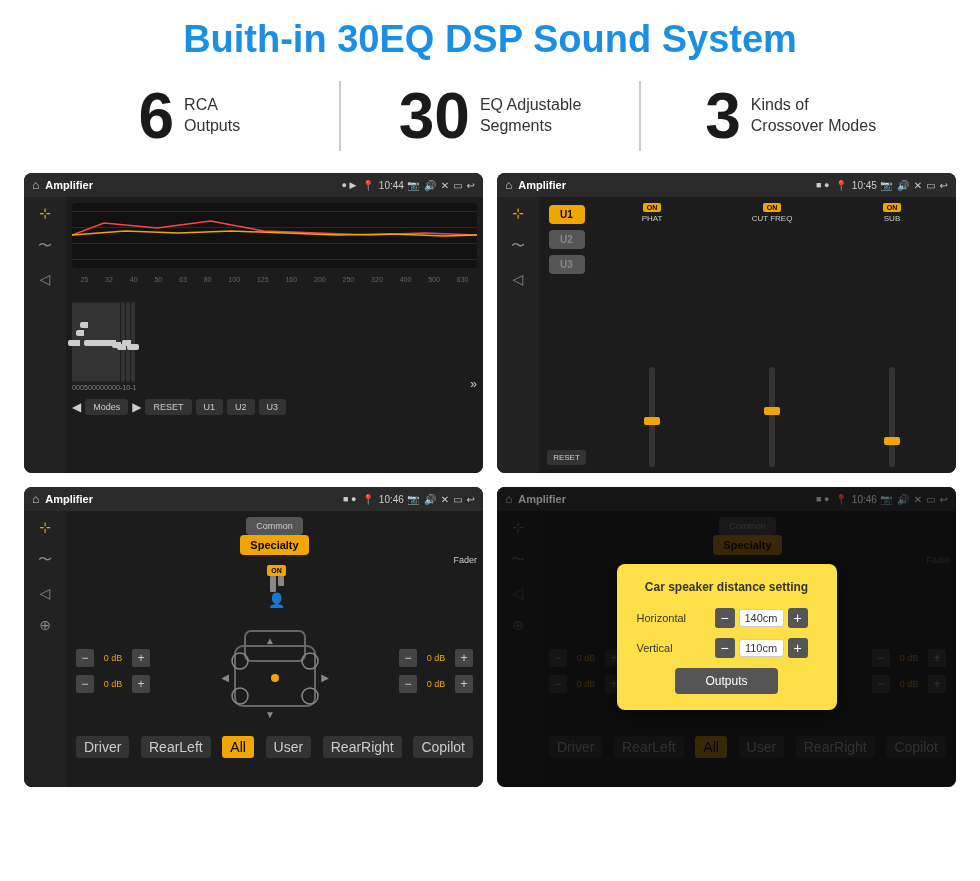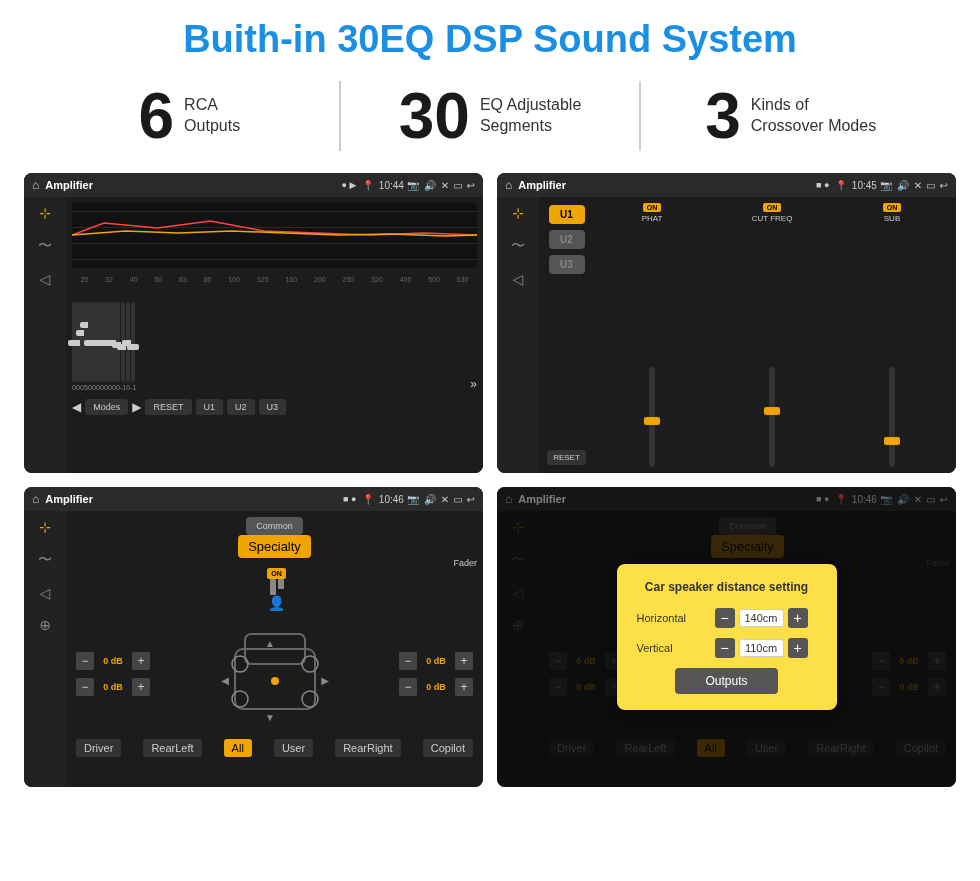--- a/index.html
+++ b/index.html
@@ -340,22 +340,22 @@
       font-size: 9px;
       cursor: pointer;
     }
 
     .specialty-btn {
       background: #f0a500;
       color: #000;
       border: none;
       border-radius: 4px;
       padding: 4px 10px;
-      font-size: 13px;
-      font-weight: normal;
+      font-size: 11px;
+      font-weight: bold;
       cursor: pointer;
     }
 
     .fader-label {
       color: #ccc;
       font-size: 9px;
       margin-left: auto;
     }
 
     .fader-on {
@@ -392,36 +392,35 @@
       display: flex;
       align-items: center;
       justify-content: center;
     }
 
     .vol-value {
       color: #f0a500;
       font-size: 9px;
       min-width: 30px;
       text-align: center;
-      font-weight: bold;
     }
 
     .car-diagram {
       width: 120px;
       height: 110px;
       position: relative;
     }
 
     .bottom-label-btn {
       background: #333;
       color: #ccc;
       border: none;
       border-radius: 3px;
       padding: 3px 8px;
-      font-size: 11px;
+      font-size: 14px;
       cursor: pointer;
     }
 
     .bottom-label-btn.active {
       background: #f0a500;
       color: #000;
     }
 
     
     .dialog-overlay {

